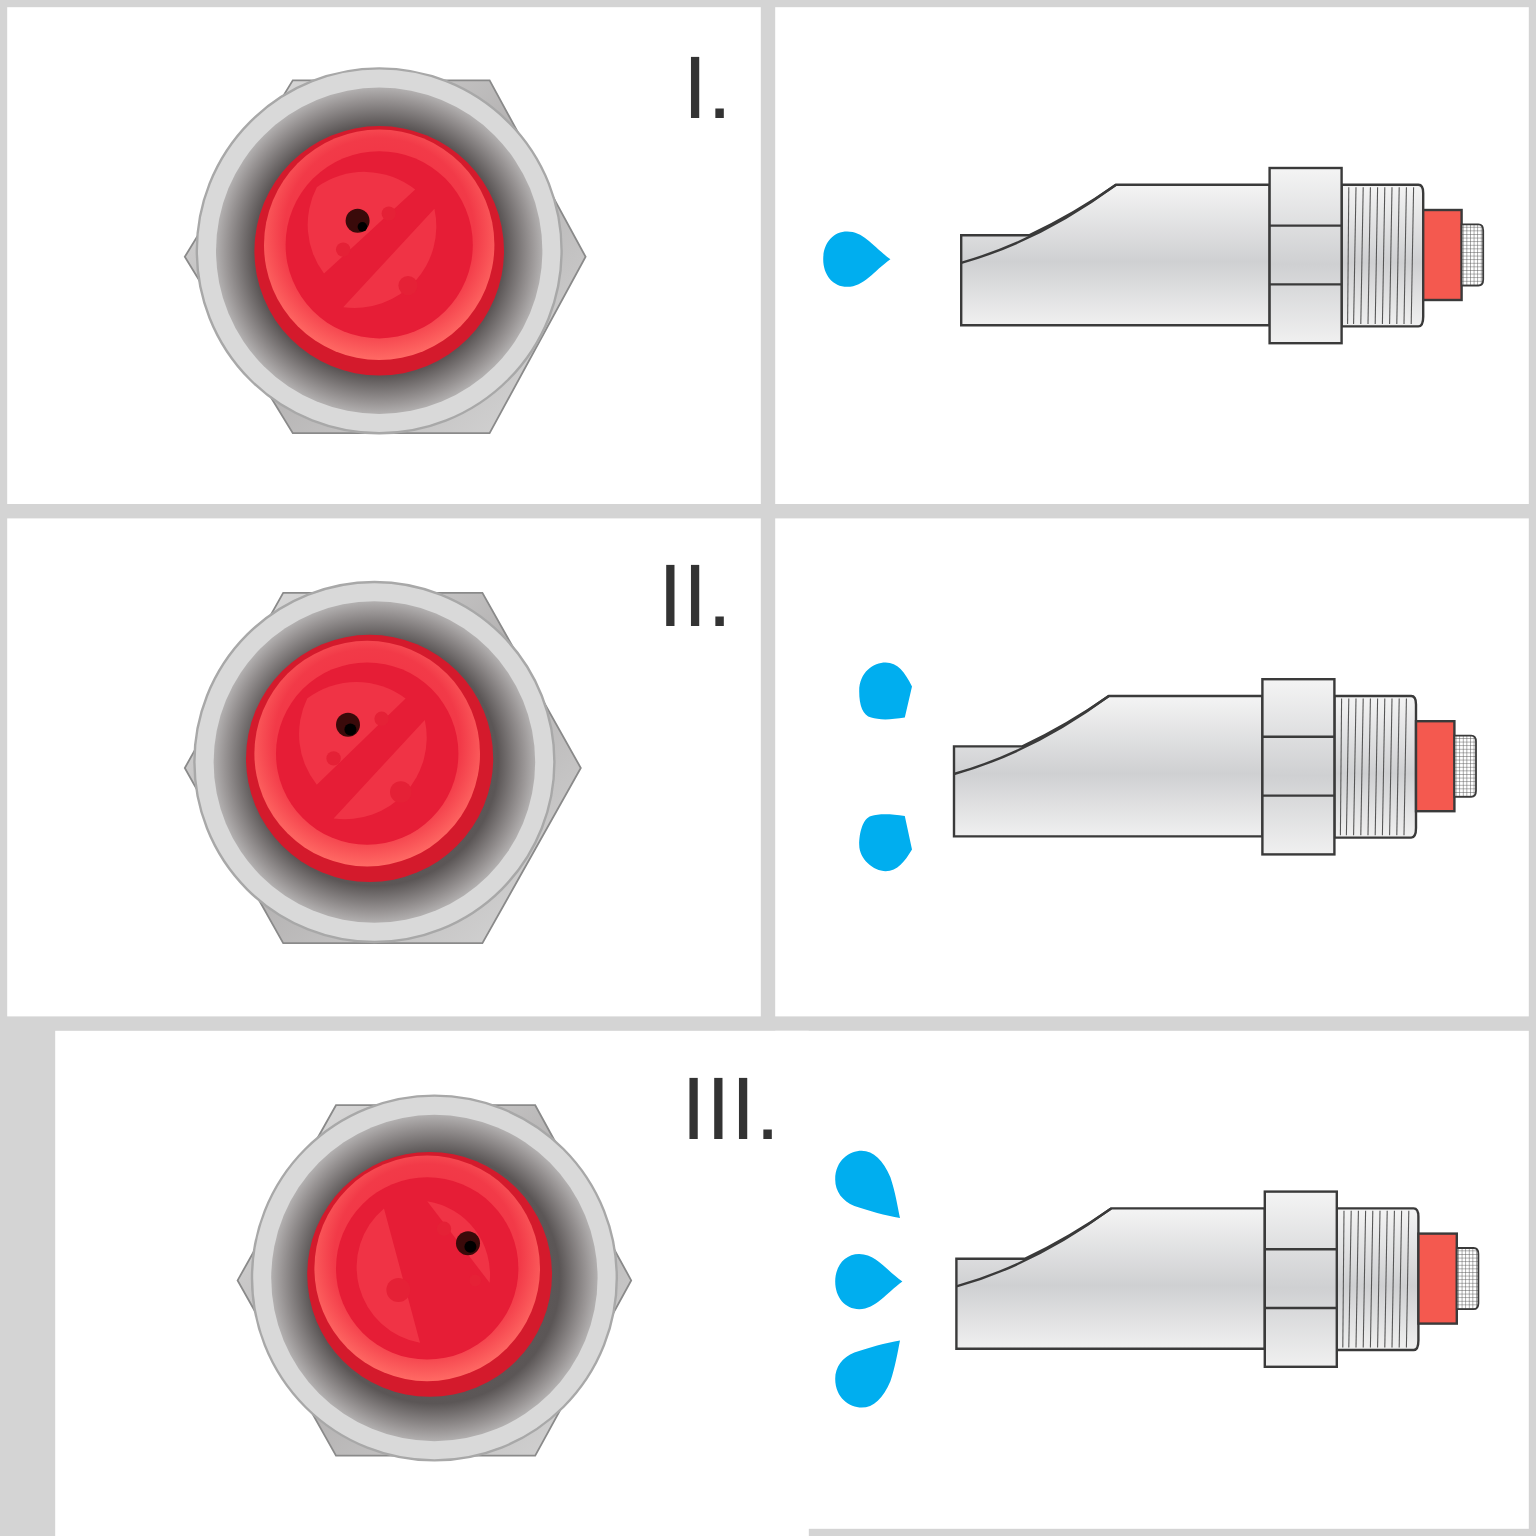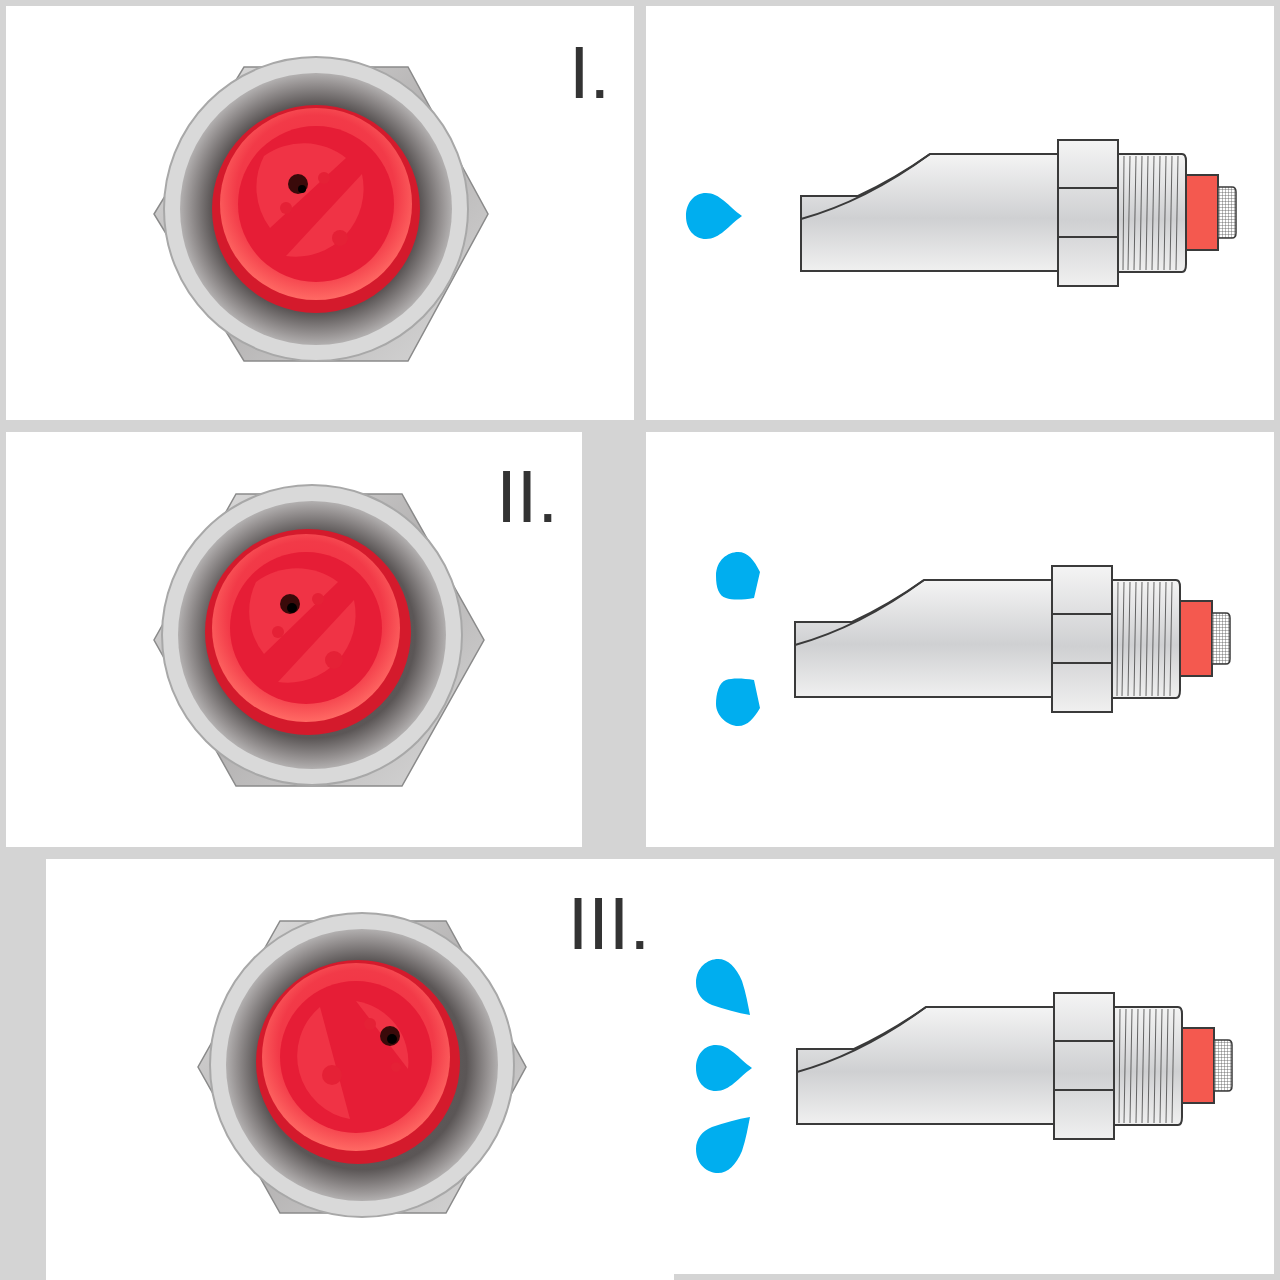--- a/index.html
+++ b/index.html
@@ -96,21 +96,21 @@
       </g>
       <path id="drop-right" d="M0,-23 C14,-23 22,-10 36,0 C22,10 14,23 0,23 C-12,23 -20,13 -20,0 C-20,-13 -12,-23 0,-23 Z" fill="#00aeef"></path>
     </defs>
     <use href="#nozzle" x="0" y="0"></use>
     <g>
       <use href="#drop-right" x="60" y="210"></use>
     </g>
   </svg>
 </div>
 
-<div class="panel" style="left:6px;top:432px;width:576px;height:415px;">
+<div class="panel" style="left:6px;top:432px;width:628px;height:415px;">
   <svg width="628" height="415" viewBox="0 0 628 415">
     <g>
       <polygon points="230,62 396,62 478,208 396,354 230,354 148,208" fill="url(#hexg)" stroke="#8a8a8a" stroke-width="1.5"></polygon>
       <circle cx="306" cy="203" r="150" fill="#d9d9d9" stroke="#a8a8a8" stroke-width="2"></circle>
       <circle cx="306" cy="203" r="134" fill="url(#metal)"></circle>
       <circle cx="302" cy="200" r="103" fill="#d41a2c"></circle>
       <circle cx="300" cy="196" r="94" fill="url(#capg)"></circle>
       <circle cx="300" cy="196" r="76" fill="#e61d36"></circle>
       <path d="M250,150 A68,68 0 0 1 332,150 L258,222 A68,68 0 0 1 250,150 Z" fill="#f03345"></path>
       <path d="M348,168 A68,68 0 0 1 272,250 Z" fill="#f03345"></path>

